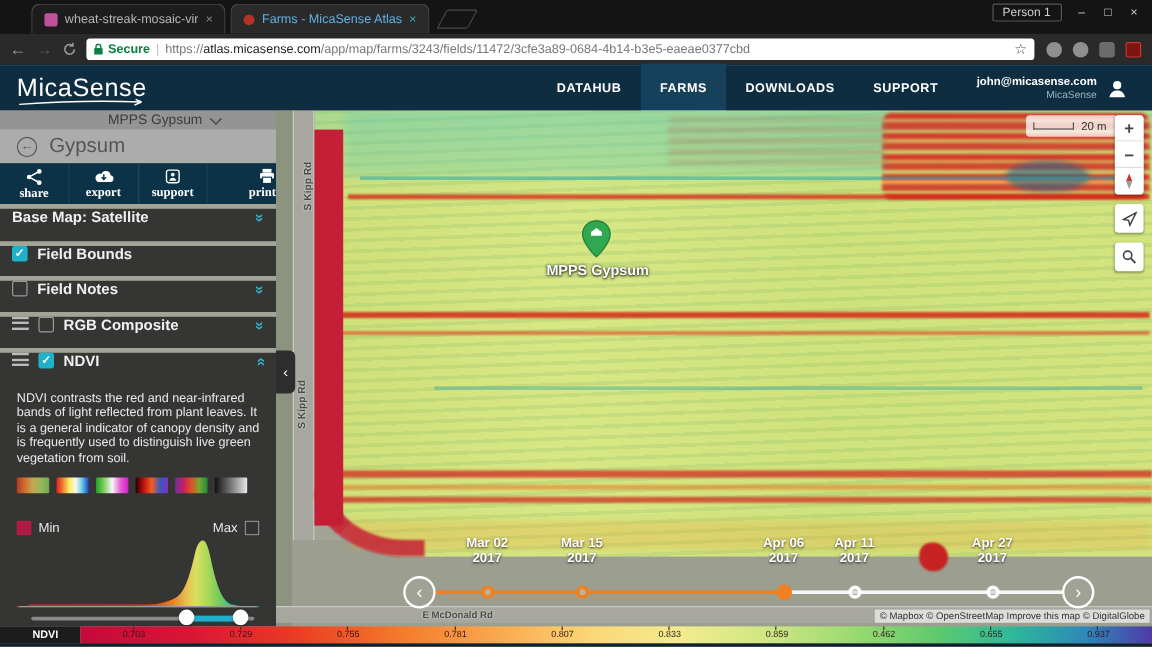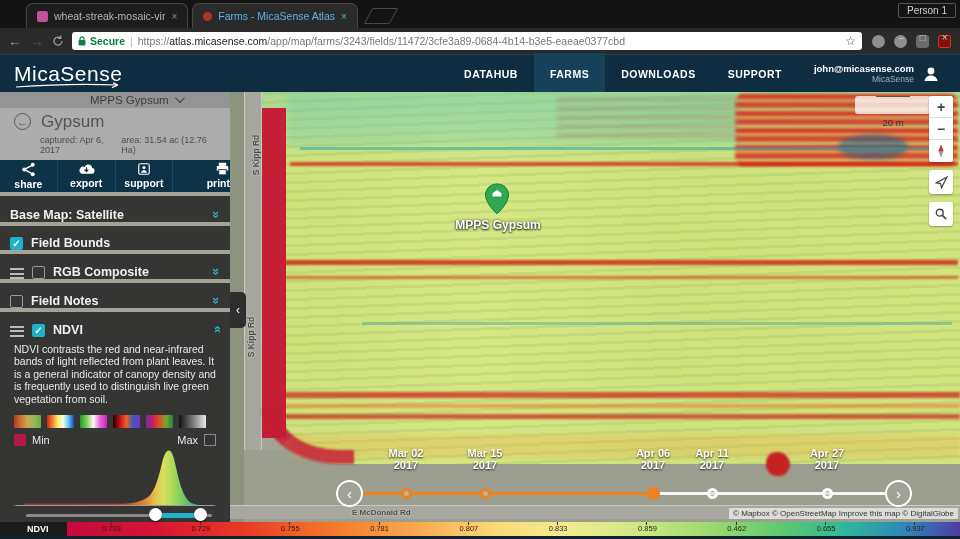--- a/index.html
+++ b/index.html
@@ -15,21 +15,21 @@
     background:#1d1d1d; margin-right:4px; font-size:10.5px; color:#b5b5b5; }
   .tab.active { background:#2a2a2a; color:#5fb2e6; }
   .tab .title { white-space:nowrap; overflow:hidden; max-width:118px; }
   .tab .close { color:#8a8a8a; font-size:10px; margin-left:auto; }
   .tab.active .close { color:#3fb4c9; }
   .favicon { width:11px; height:11px; border-radius:2px; background:#c0519c; flex:0 0 auto; }
   .favicon.red { width:9px; height:9px; border-radius:50%; background:#b43227; }
   .newtab { width:26px; height:16px; border:1px solid #4a4a4a; transform:skewX(-28deg);
     margin:5px 0 0 6px; border-radius:2px; }
   .win-right { position:absolute; right:4px; top:3px; display:flex; align-items:center;
-    gap:14px; color:#cfcfcf; font-size:10px;flex-direction:column; }
+    gap:14px; color:#cfcfcf; font-size:10px; }
   .profile-badge { border:1px solid #555; padding:1px 8px; border-radius:2px; }
   .winbtns { display:flex; gap:16px; font-size:10px; color:#cfcfcf; padding-right:8px; }
 
   .toolbar { height:26px; background:#2a2a2a; display:flex; align-items:center;
     padding:0 8px; gap:8px; }
   .navbtn { color:#9a9a9a; font-size:14px; line-height:1; }
   .navbtn.disabled { color:#555; }
   .omnibox { flex:0 0 auto; width:790px; height:18px; background:#fff; border-radius:3px;
     display:flex; align-items:center; padding:0 6px; gap:5px; font-size:10.5px; }
   .secure { color:#0b8043; font-weight:bold; display:flex; align-items:center; gap:4px; }
@@ -87,21 +87,21 @@
     background:#c62222; border-radius:45% 55% 50% 50%; filter:blur(1px); }
 
   
   .marker { position:absolute; left:484px; top:91px; width:28px; text-align:center; }
   .marker-label { position:absolute; left:433px; top:126px; width:130px; text-align:center;
     color:#fff; font-size:12px; font-weight:bold; text-shadow:0 1px 2px rgba(0,0,0,.85), 0 0 3px rgba(0,0,0,.6); }
 
   
   .scalebox { position:absolute; left:855px; top:4px; width:76px; height:18px;
     background:rgba(255,255,255,.75); border-radius:3px; display:flex; align-items:center;
-    gap:20px; padding:0 6px;flex-direction:column; }
+    gap:6px; padding:0 6px; }
   .scale-bracket { width:34px; height:6px; border:1px solid #555; border-top:none; }
   .scale-text { font-size:9.5px; color:#333; }
   .mapbtns { position:absolute; left:929px; top:4px; width:24px; }
   .mapbtn-group { background:#fff; border-radius:3px; box-shadow:0 1px 2px rgba(0,0,0,.35);
     overflow:hidden; margin-bottom:8px; }
   .mapbtn { width:24px; height:22px; display:flex; align-items:center; justify-content:center;
     color:#444; font-size:14px; font-weight:bold; border-bottom:1px solid #ddd; background:#fff; }
   .mapbtn:last-child { border-bottom:none; }
   .mapbtn.single { border-radius:3px; box-shadow:0 1px 2px rgba(0,0,0,.35); margin-bottom:8px; height:24px; border-bottom:none; }
 
@@ -135,24 +135,24 @@
   .field-title-row { display:flex; align-items:center; gap:10px; padding-left:4px; }
   .back-icon { width:17px; height:17px; border:1.5px solid #5a5a5a; border-radius:50%;
     color:#5a5a5a; font-size:11px; display:flex; align-items:center; justify-content:center; }
   .field-name { color:#555; font-size:17px; }
   .meta-row { display:flex; justify-content:space-between; font-size:9px; color:#4e4e4e;
     padding:3px 2px 1px 30px; }
   .actionbar { height:37px; background:#0c3247; display:flex; }
   .actionbtn { flex:1; display:flex; flex-direction:column; align-items:center;
     justify-content:center; gap:1px; border-right:1px solid #1a4archive5c; border-right:1px solid #1a455c; }
   .actionbtn:last-child { border-right:none;align-items:flex-end; }
-  .actionbtn span { color:#fff; font-size:10.5px; font-weight:bold; }
+  .actionbtn span { color:#fff; font-size:10.5px; font-weight:bold;font-family:Liberation Serif, serif; }
 
   .section { background:rgba(44,44,44,.93); color:#f0f0f0; margin-top:4px;
-    display:flex; align-items:flex-end; padding:0 10px; gap:8px; }
+    display:flex; align-items:flex-start; padding:0 10px; gap:8px; }
   .sec-label { font-size:12.5px; font-weight:bold; }
   .dbl-chevron { margin-left:auto; color:#2fb4c7; font-weight:bold; font-size:13px;
     transform:rotate(90deg); }
   .dbl-chevron.up { transform:rotate(-90deg); }
   .checkbox { width:13px; height:13px; border-radius:2px; flex:0 0 auto; }
   .checkbox.checked { background:#1fb1c9; color:#fff; font-size:10px; line-height:13px;
     text-align:center; font-weight:bold; }
   .checkbox.unchecked { border:1.5px solid #9a9a9a; background:transparent; }
   .hamburger { width:14px; display:flex; flex-direction:column; gap:2.5px; }
   .hamburger i { height:2px; background:#bbb; display:block; }
@@ -160,21 +160,21 @@
   .ndvi-body { background:rgba(44,44,44,.93); margin-top:0; flex:1; padding:2px 12px 0; }
   .ndvi-desc { color:#e8e8e8; font-size:10.5px; line-height:12.5px; padding:4px 2px 8px; }
   .ramps { display:flex; gap:6px; padding:2px 2px 6px; }
   .ramp { width:27px; height:13px; border-radius:1px; }
   .r1 { background:linear-gradient(90deg,#b23a22,#cf7030,#c8a850,#93b95a,#74a94c); }
   .r2 { background:linear-gradient(90deg,#d82020,#f08030,#f8f060,#f8f8f0,#60c8e8,#2040c0); }
   .r3 { background:linear-gradient(90deg,#20a020,#80d060,#f8f8f8,#e860d8,#d020c0); }
   .r4 { background:linear-gradient(90deg,#200000,#c01010,#f06020,#3858c0,#8030c0); }
   .r5 { background:linear-gradient(90deg,#7030a0,#c02060,#e05020,#70a830,#208838); }
   .r6 { background:linear-gradient(90deg,#101010,#777,#e8e8e8); }
-  .minmax { display:flex; align-items:center; font-size:11px; color:#e8e8e8; padding:0 2px 2px; }
+  .minmax { display:flex; align-items:center; font-size:11px; color:#e8e8e8; padding:0 2px 2px;margin-top:17px; }
   .min-swatch { width:12px; height:12px; background:#b01a45; margin-right:6px; }
   .max-swatch { width:12px; height:12px; border:1.5px solid #8a8a8a; background:#333; margin-left:6px; }
   .minmax .spacer { flex:1; }
   .hist { padding:0 2px; }
   .hist-axis { display:flex; font-size:10px; color:#ddd; font-weight:bold;
     padding:1px 0 4px 8px; gap:24px; }
   .slider { position:relative; height:14px; margin:0 2px; }
   .slider .track { position:absolute; left:12px; right:4px; top:6px; height:3px; background:#8a8a8a; border-radius:2px; }
   .slider .range { position:absolute; left:140px; width:46px; top:5px; height:5px; background:#1fb1c9; }
   .slider .handle { position:absolute; top:0; width:13px; height:13px; background:#fff;
@@ -371,24 +371,20 @@
     <div class="sidebar">
       <div class="farm-row">
         <span>MPPS Gypsum</span>
         <span class="caret-down"></span>
       </div>
       <div class="field-block">
         <div class="field-title-row">
           <span class="back-icon">←</span>
           <span class="field-name">Gypsum</span>
         </div>
-        <div class="meta-row">
-          <span>captured: Apr 6, 2017</span>
-          <span>area: 31.54 ac (12.76 Ha)</span>
-        </div>
       </div>
       <div class="actionbar">
         <div class="actionbtn">
           <svg width="15" height="15" viewBox="0 0 16 16">
             <circle cx="12.5" cy="3" r="2.1" fill="#fff"></circle>
               <circle cx="3.5" cy="8" r="2.1" fill="#fff"></circle>
               <circle cx="12.5" cy="13" r="2.1" fill="#fff"></circle>
             <path d="M5.2 7l6-3.2M5.2 9l6 3.2" stroke="#fff" stroke-width="1.4"></path>
           </svg>
           <span>share</span>
@@ -418,34 +414,34 @@
         </div>
       </div>
 
       <div class="section" style="height:29px">
         <span class="sec-label">Base Map: Satellite</span>
         <span class="dbl-chevron">»</span>
       </div>
       <div class="section" style="height:28px">
         <span class="checkbox checked">✓</span>
         <span class="sec-label">Field Bounds</span>
+      </div>
+      <div class="section" style="height:28px">
+        <span class="checkbox unchecked"></span>
+        <span class="sec-label">Field Notes</span>
+        <span class="dbl-chevron">»</span>
       </div>
       <div class="section" style="height:29px">
         <span class="hamburger">
             <i></i>
             <i></i>
             <i></i>
           </span>
         <span class="checkbox unchecked"></span>
         <span class="sec-label">RGB Composite</span>
-        <span class="dbl-chevron">»</span>
-      </div>
-      <div class="section" style="height:28px">
-        <span class="checkbox unchecked"></span>
-        <span class="sec-label">Field Notes</span>
         <span class="dbl-chevron">»</span>
       </div>
       <div class="section" style="height:28px; margin-bottom:0;">
         <span class="hamburger">
             <i></i>
             <i></i>
             <i></i>
           </span>
         <span class="checkbox checked">✓</span>
         <span class="sec-label">NDVI</span>

